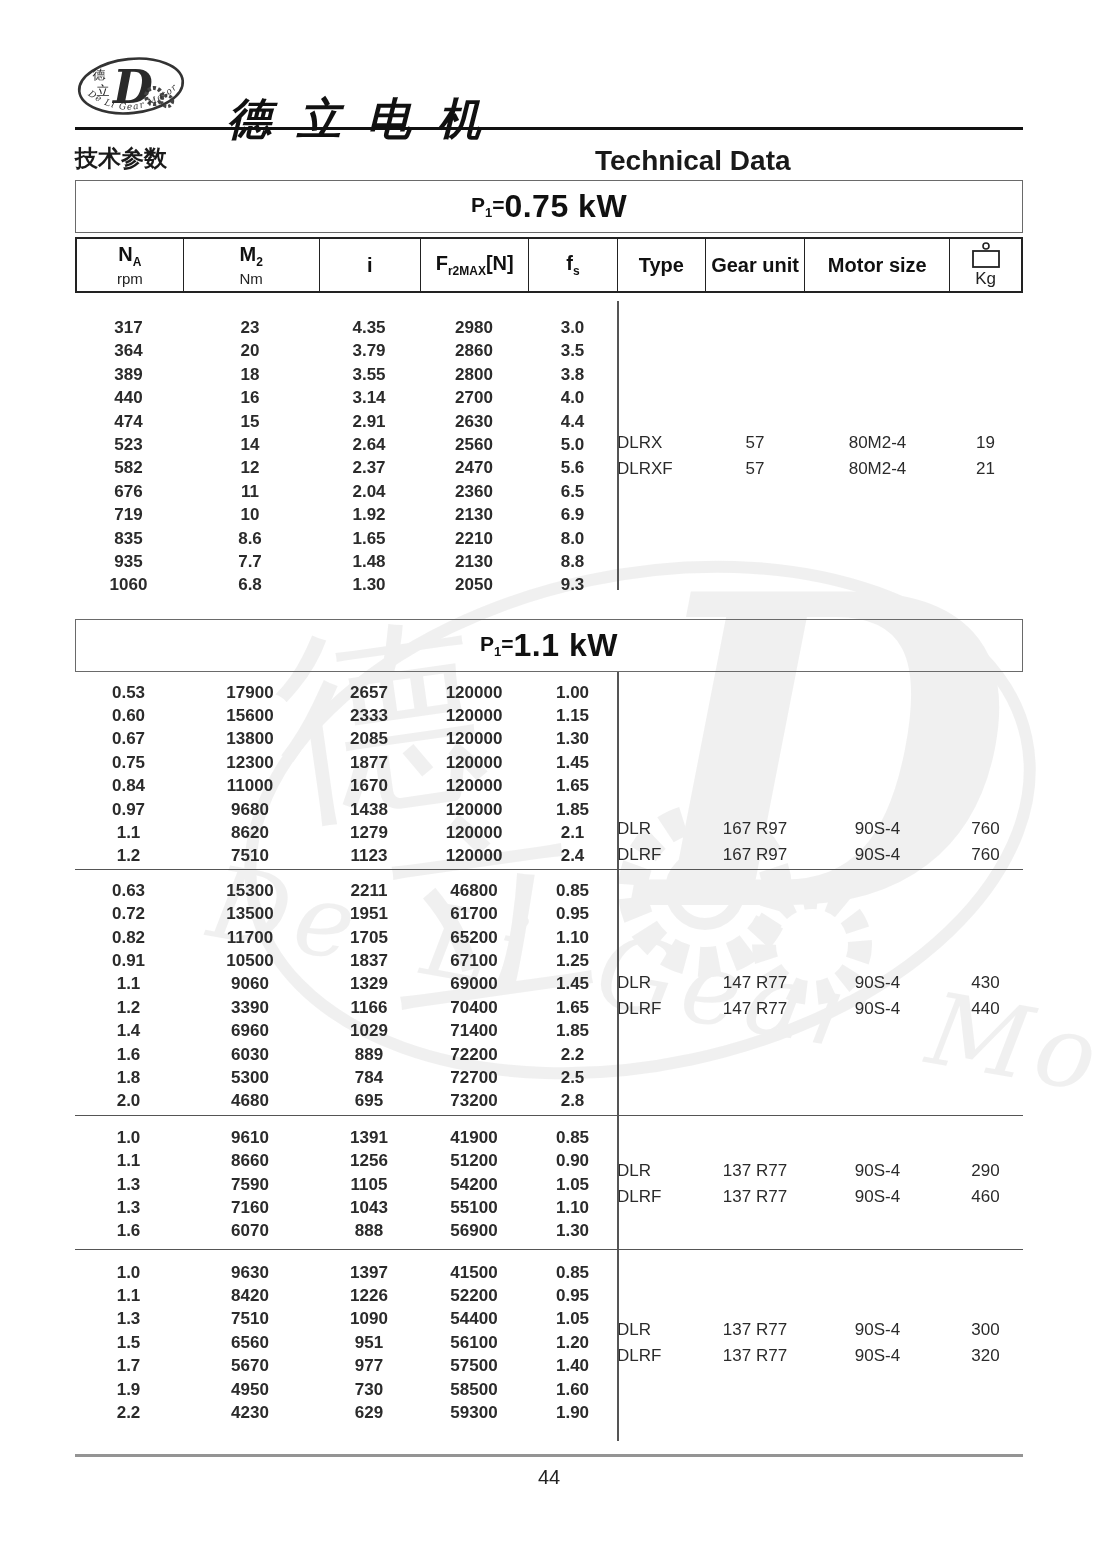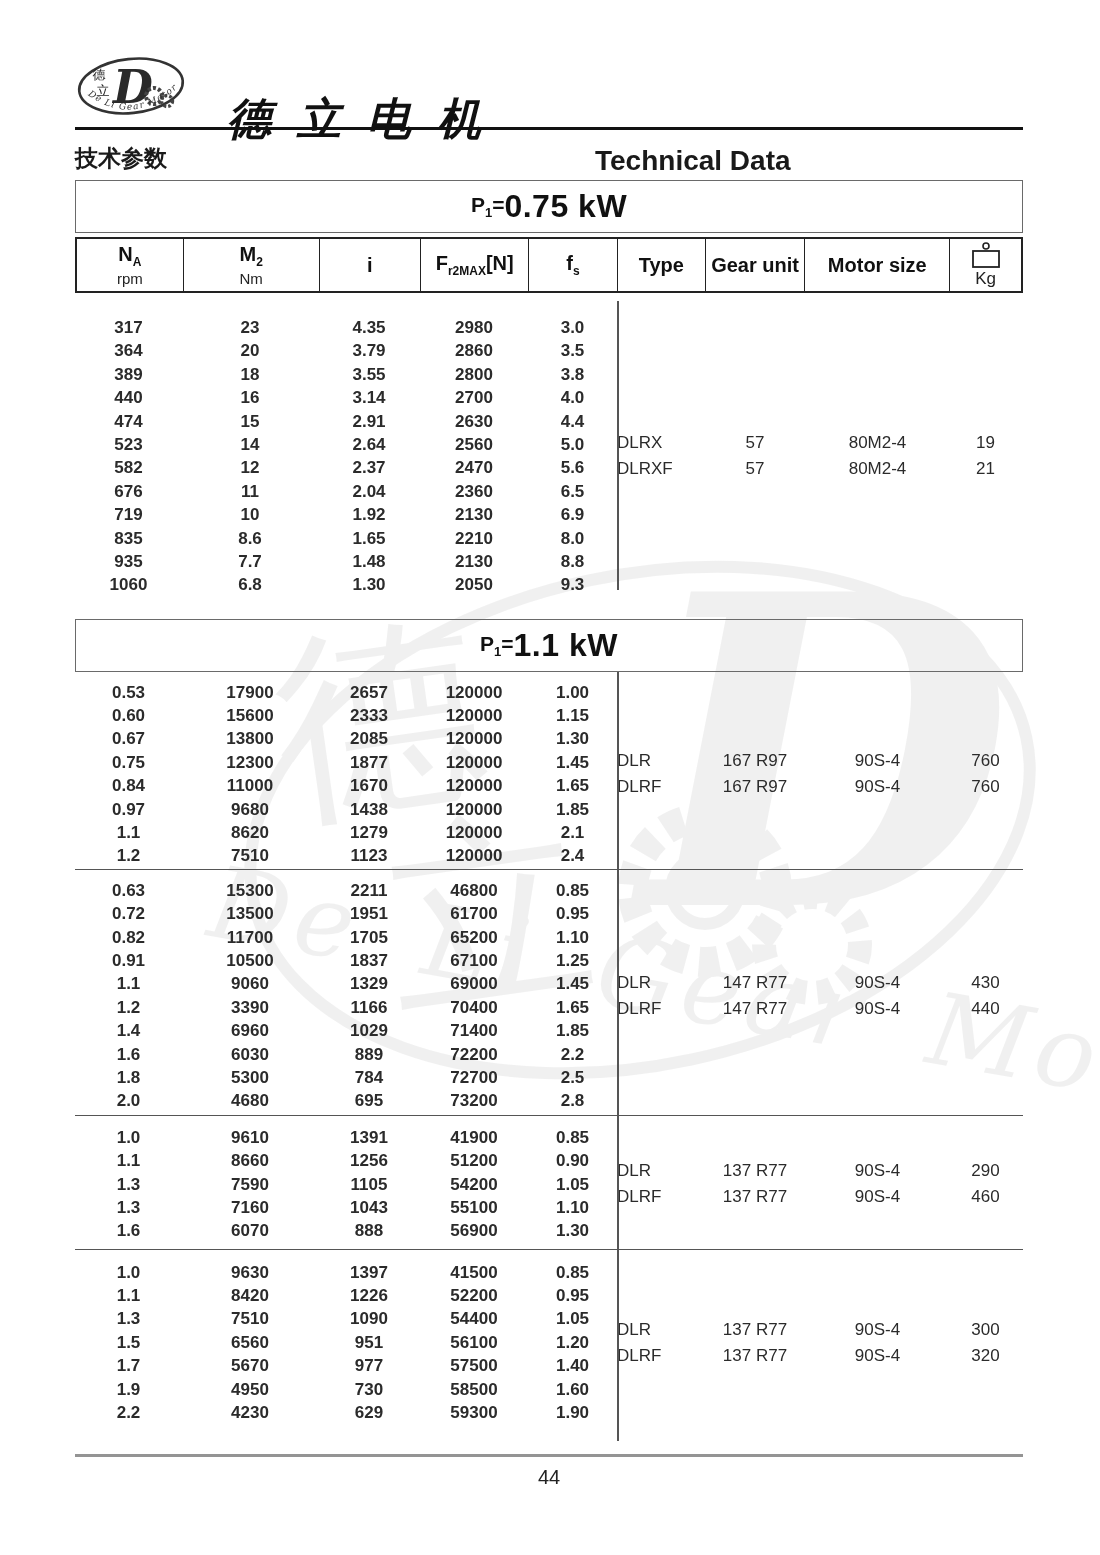--- a/index.html
+++ b/index.html
@@ -58,21 +58,21 @@
   .models { width:406px; display:flex; flex-direction:column; justify-content:center; }
   .mrow { display:flex; height:26px; line-height:26px; font-size:17px; color:#2b2b2b; }
   .mc { display:block; text-align:center; }
   .mc0 { width:88px; text-align:left; }
   .mc1 { width:100px; }
   .mc2 { width:145px; }
   .mc3 { width:71px; }
   .vdiv { position:absolute; left:542px; top:0; bottom:0; width:1.5px; background:#555; }
   .sec1pad { padding-top:23px; padding-bottom:11px; }
   .sec1pad .vdiv { top:8px; bottom:18px; }
-  .b1 { padding-top:9px; padding-bottom:1px; }
+  .b1 { padding-top:9px; padding-bottom:1px;align-items:flex-end; }
   .b2 { padding-top:9px; padding-bottom:2px; }
   .b3 { padding-top:10px; padding-bottom:6px; }
   .b4 { padding-top:11px; padding-bottom:17px; }
 
   
   .rule-bottom { margin-top:13px; height:3px; background:#949494; }
   .pageno { margin-top:9px; text-align:center; font-size:20px; color:#222; }
 
   .kgcell .hunit { margin-top:1px; font-size:17px; }
 </style>

